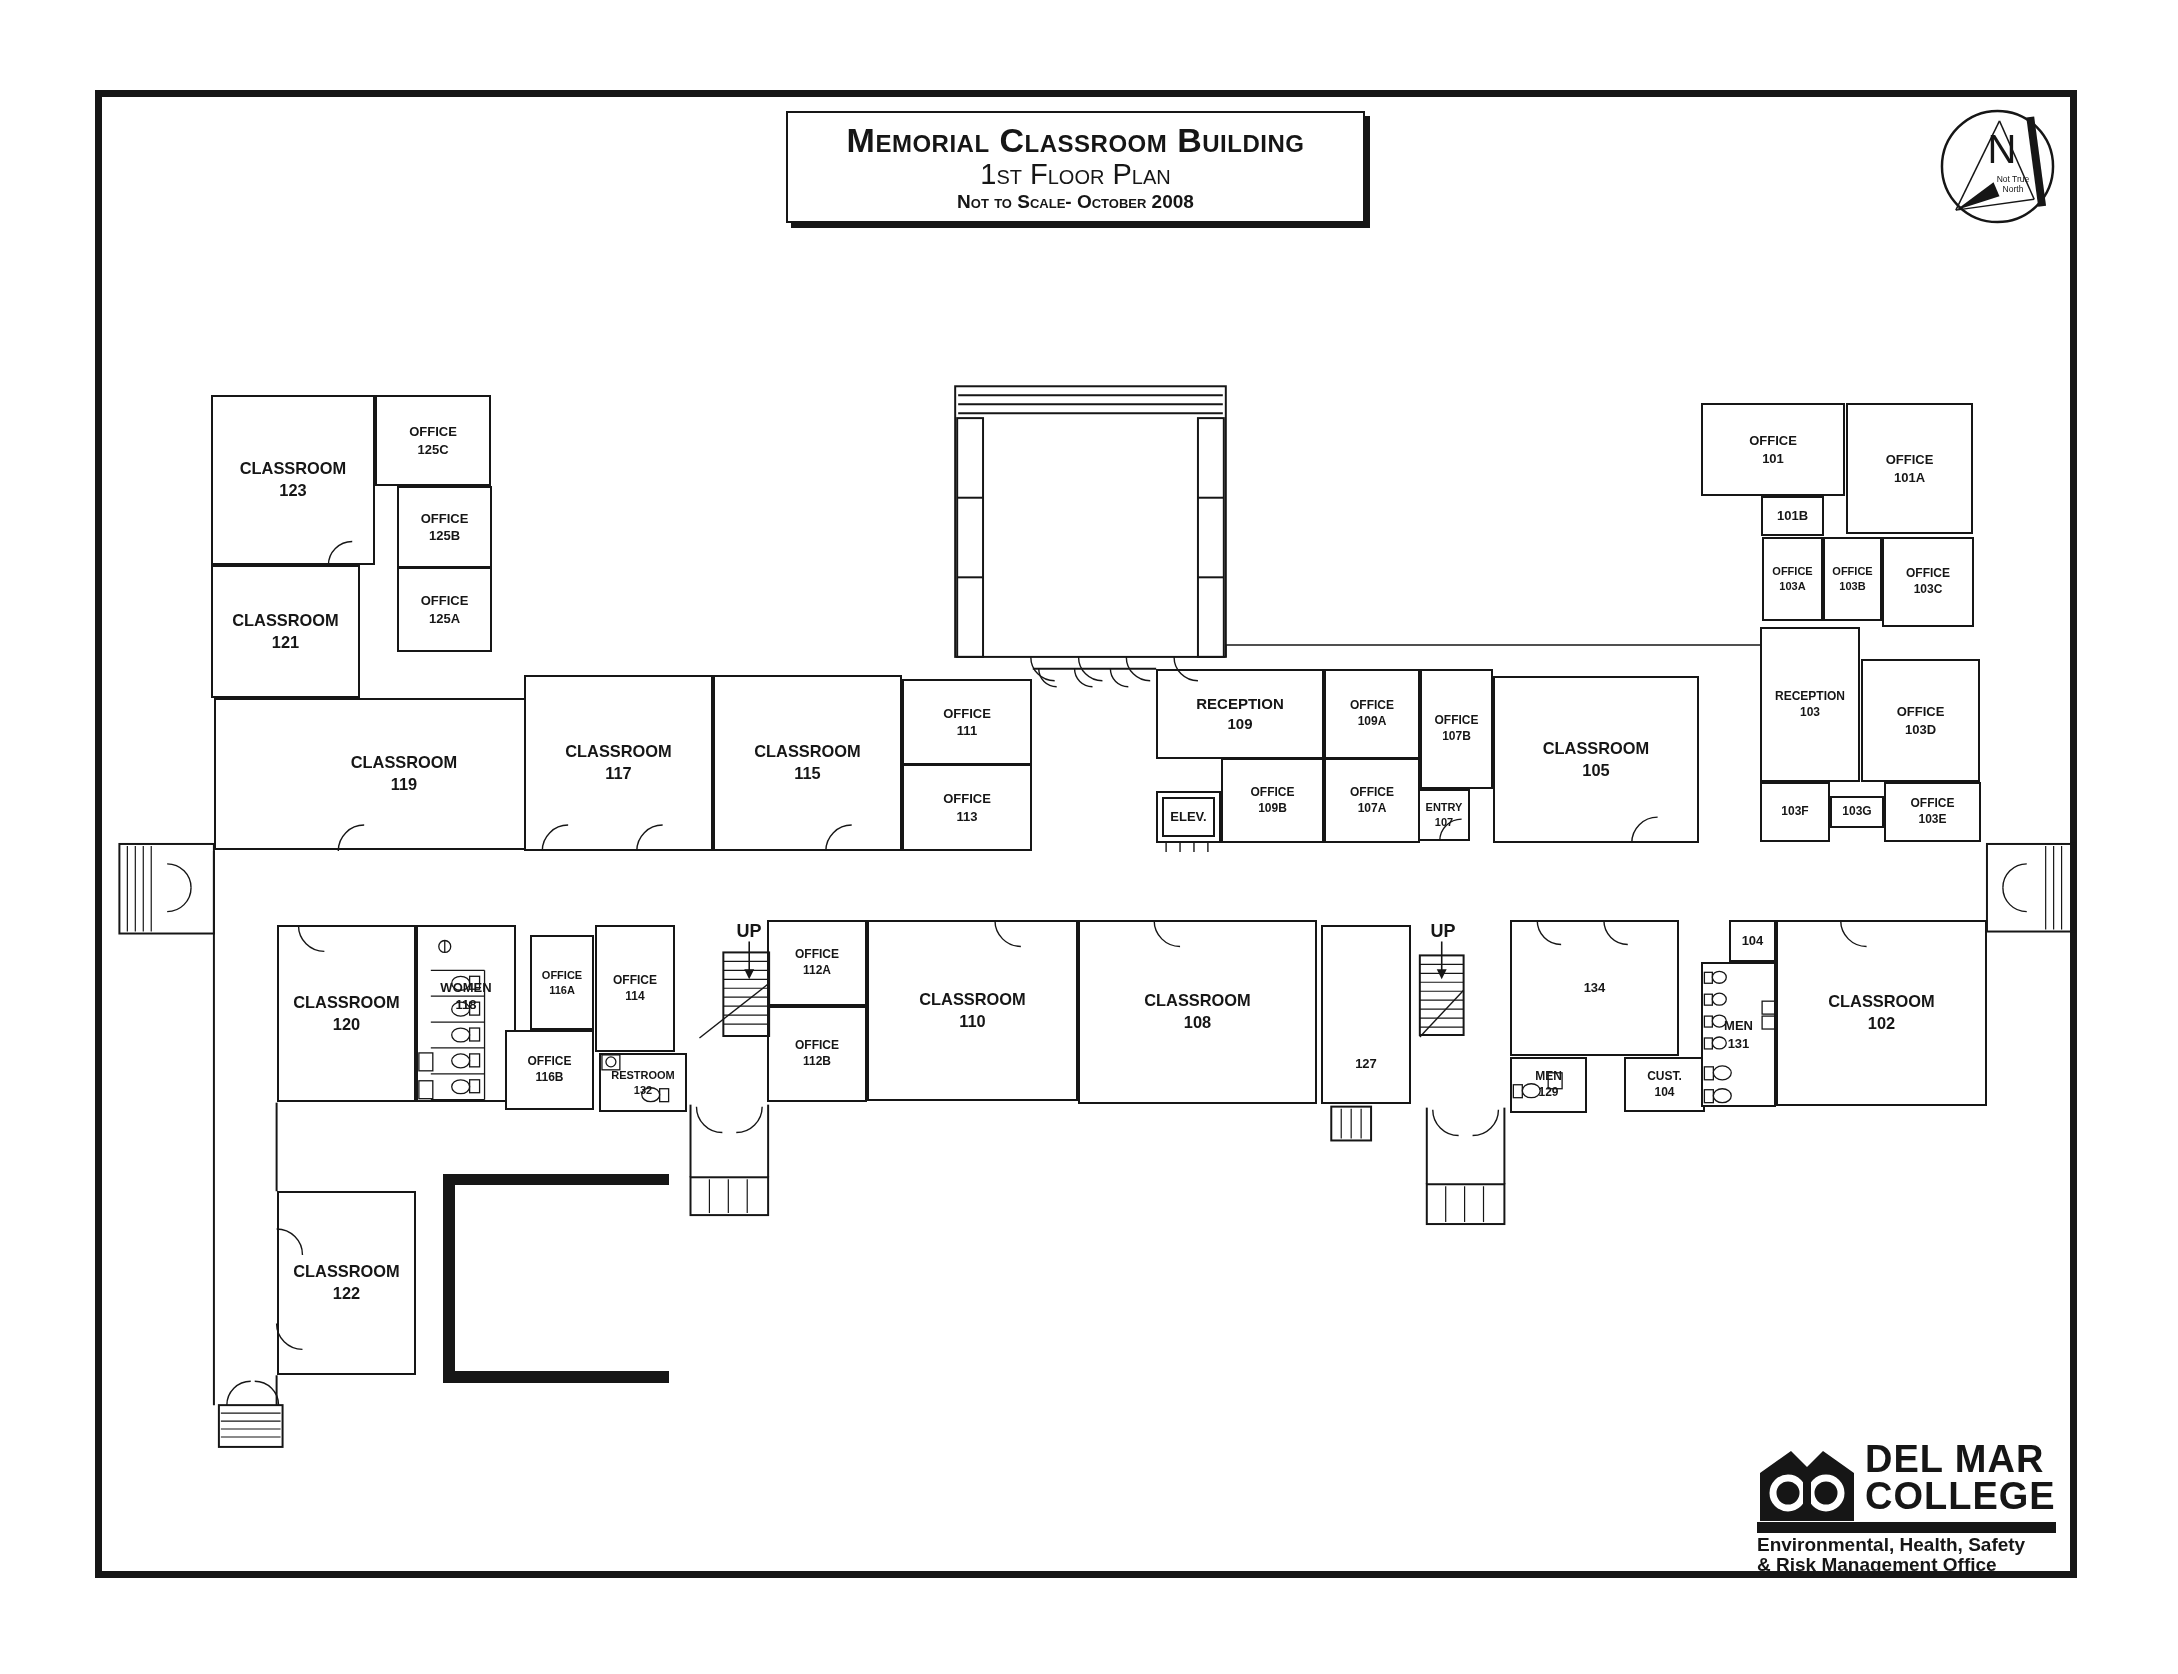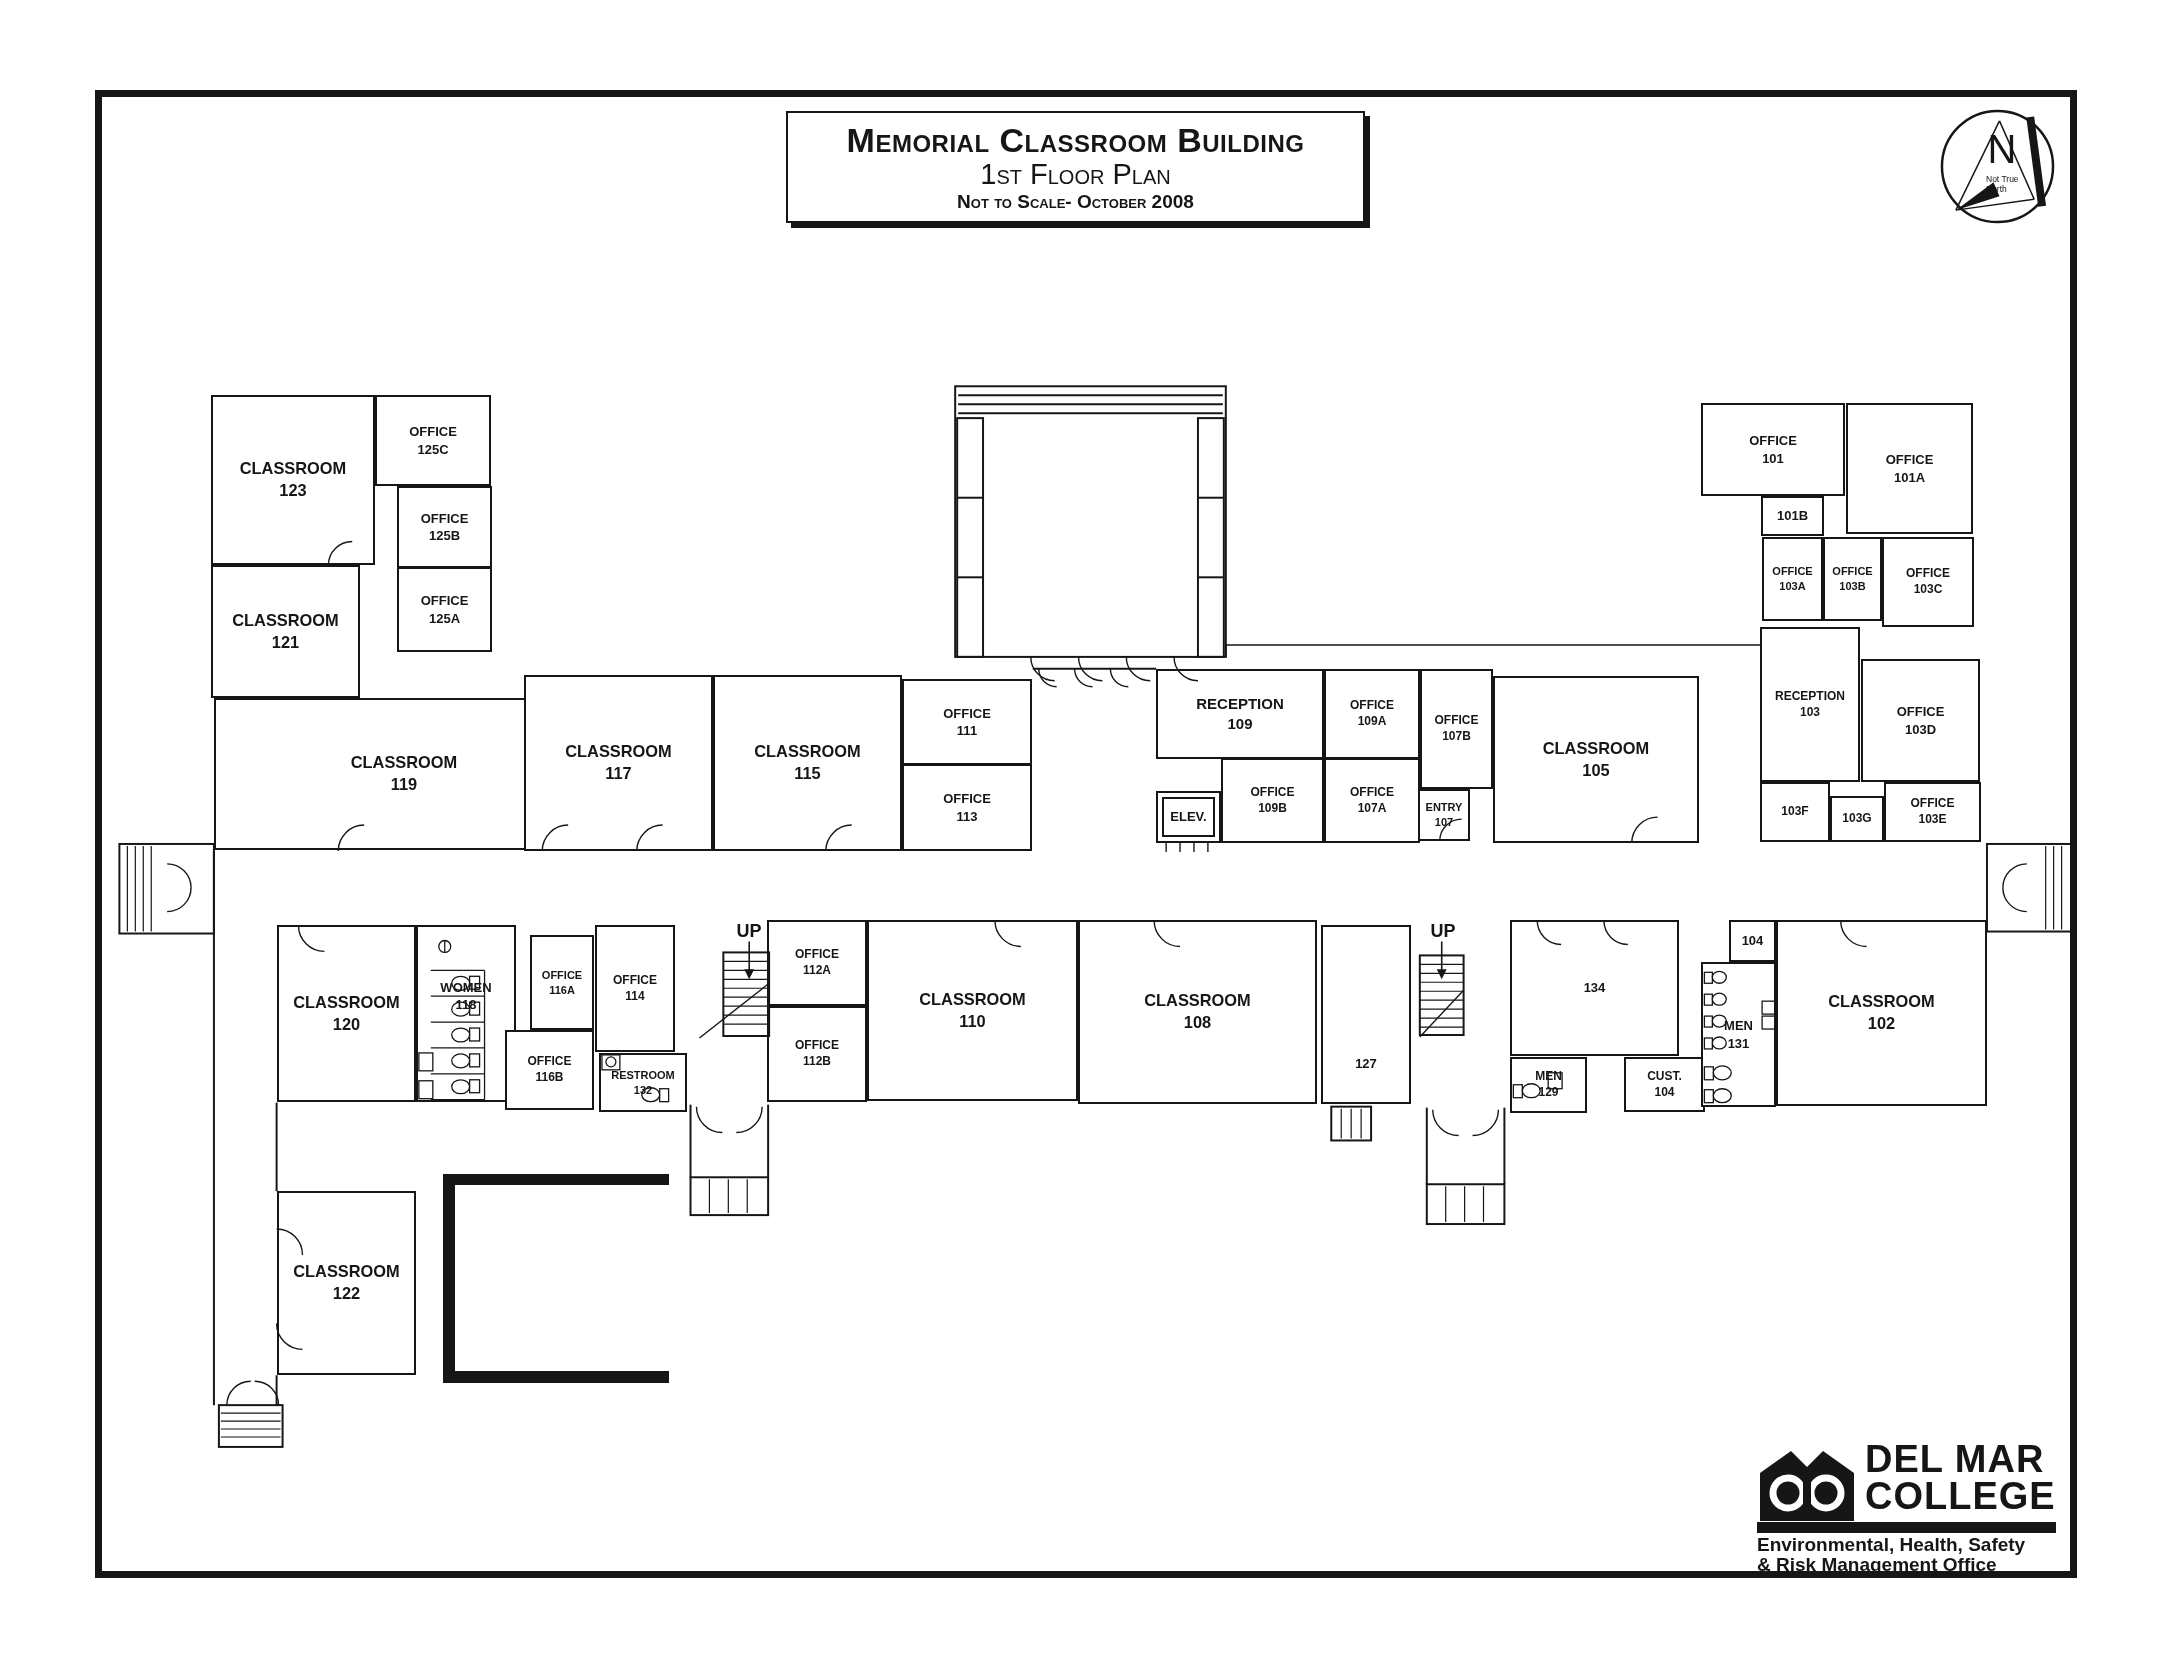--- a/index.html
+++ b/index.html
@@ -29,21 +29,21 @@
             border:2px solid #161616;box-shadow:5px 5px 0 0 #161616;box-sizing:border-box;
             display:flex;flex-direction:column;align-items:center;justify-content:center;z-index:3;}
   .t1{font-size:34px;font-weight:700;font-variant:small-caps;letter-spacing:0.5px;}
   .t2{font-size:29px;font-weight:400;font-variant:small-caps;margin-top:-2px;}
   .t3{font-size:19px;font-weight:700;font-variant:small-caps;}
   
   .na-wrap{position:absolute;left:1938px;top:107px;width:119px;height:119px;z-index:3;}
   .na-letter{position:absolute;left:1980px;top:129px;width:44px;height:42px;z-index:4;
              font-weight:400;font-size:40px;text-align:center;line-height:1;}
   .na-note{position:absolute;left:1986px;top:175px;width:54px;z-index:4;
-           font-weight:400;font-size:8.5px;line-height:1.15;}
+           font-weight:400;font-size:8.5px;text-align:center;line-height:1.15;}
   
   .logo-mark{position:absolute;left:1757px;top:1443px;z-index:3;}
   .logo-name{position:absolute;left:1865px;top:1441px;z-index:3;font-weight:700;
              font-size:38px;line-height:.98;letter-spacing:1px;}
   .logo-bar{position:absolute;left:1757px;top:1522px;width:299px;height:11px;background:#161616;z-index:3;}
   .logo-dept{position:absolute;left:1757px;top:1535px;z-index:3;font-weight:700;
              font-size:19px;line-height:1.05;}
   
   .bar{position:absolute;background:#161616;}
   svg.overlay{position:absolute;left:0;top:0;z-index:5;pointer-events:none;}
@@ -120,21 +120,21 @@
 103A</div>
   <div class="rm f11" style="left:1823px;top:537px;width:59px;height:84px">OFFICE
 103B</div>
   <div class="rm f12" style="left:1882px;top:537px;width:92px;height:90px">OFFICE
 103C</div>
   <div class="rm f12" style="left:1760px;top:627px;width:100px;height:155px">RECEPTION
 103</div>
   <div class="rm f13" style="left:1861px;top:659px;width:119px;height:123px">OFFICE
 103D</div>
   <div class="rm f12" style="left:1760px;top:782px;width:70px;height:60px">103F</div>
-  <div class="rm f12" style="left:1830px;top:796px;width:54px;height:46px">103G</div>
+  <div class="rm f12" style="left:1830px;top:796px;width:54px;height:32px">103G</div>
   <div class="rm f12" style="left:1884px;top:782px;width:97px;height:60px">OFFICE
 103E</div>
 
   <div class="rm f16" style="left:277px;top:925px;width:139px;height:177px">CLASSROOM
 120</div>
   <div class="rm f13 top-pad" style="left:416px;top:925px;width:100px;height:177px">WOMEN
 118</div>
   <div class="rm f11" style="left:530px;top:935px;width:64px;height:95px">OFFICE
 116A</div>
   <div class="rm f12" style="left:505px;top:1030px;width:89px;height:80px">OFFICE

